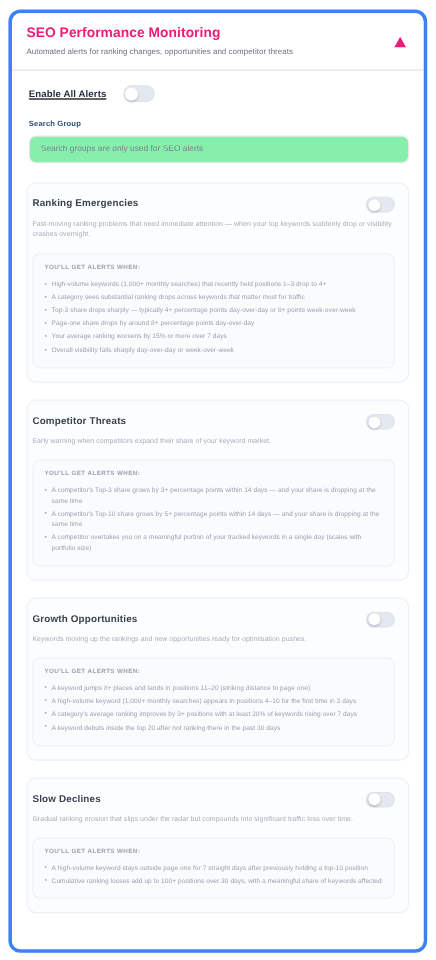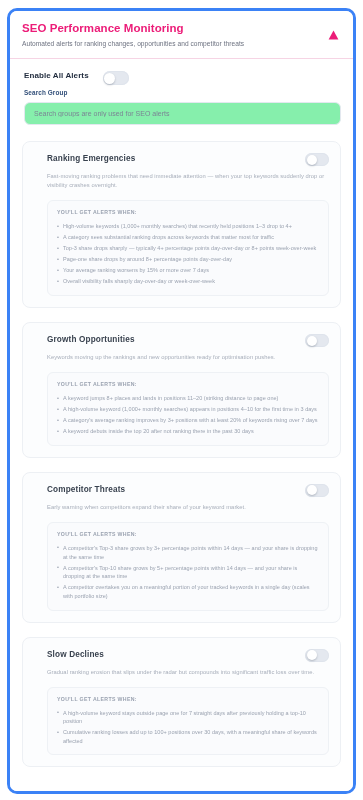--- a/index.html
+++ b/index.html
@@ -72,23 +72,25 @@
   .card-body {
     padding: 12px 12px 12px 12px;
     background: #ffffff;
     flex: 1 1 auto;
     overflow: hidden;
   }
 
   
   .master-row {
     display: flex;
+    align-items: center;
     gap: 14px;
     padding-left: 2px;
-    margin-bottom: 4px;
+    margin-bottom: 15px;
+    text-decoration: underline;
   }
   .master-label {
     font-size: 8px;
     font-weight: bold;
     color: #1f2a3c;
     letter-spacing: 0.1px;
   }
 
   
   .switch {
@@ -164,21 +166,21 @@
     color: #5b6475;
     outline: none;
   }
   .field-input::placeholder { color: #7b8494; }
 
   
   .cat {
     border: 1px solid #edf0f4;
     border-radius: 8px;
     background: #fcfdfe;
-    padding: 11px 11px 11px 24px;
+    padding: 11px 11px 11px 4px;
     margin-bottom: 14px;
   }
   .cat-head {
     display: flex;
     align-items: flex-start;
     justify-content: space-between;
     gap: 8px;
   }
   .cat-title {
     font-size: 8.2px;
@@ -278,57 +280,57 @@
             <li>Top-3 share drops sharply — typically 4+ percentage points day-over-day or 8+ points week-over-week</li>
             <li>Page-one share drops by around 8+ percentage points day-over-day</li>
             <li>Your average ranking worsens by 15% or more over 7 days</li>
             <li>Overall visibility falls sharply day-over-day or week-over-week</li>
           </ul>
         </div>
       </div>
 
       <div class="cat">
         <div class="cat-head">
+          <div class="cat-title">Competitor Threats</div>
+          <div class="switch sm">
+            <div class="knob"></div>
+          </div>
+        </div>
+        <div class="cat-desc">Early warning when competitors expand their share of your keyword market.</div>
+        <div class="cond-box">
+          <div class="cond-head">YOU'LL GET ALERTS WHEN:</div>
+          <ul class="cond-list">
+            <li>A competitor's Top-3 share grows by 3+ percentage points within 14 days — and your share is dropping at the same time</li>
+            <li>A competitor's Top-10 share grows by 5+ percentage points within 14 days — and your share is dropping at the same time</li>
+            <li>A competitor overtakes you on a meaningful portion of your tracked keywords in a single day (scales with portfolio size)</li>
+          </ul>
+        </div>
+      </div>
+
+      <div class="cat">
+        <div class="cat-head">
           <div class="cat-title">Growth Opportunities</div>
           <div class="switch sm">
             <div class="knob"></div>
           </div>
         </div>
         <div class="cat-desc">Keywords moving up the rankings and new opportunities ready for optimisation pushes.</div>
         <div class="cond-box">
           <div class="cond-head">YOU'LL GET ALERTS WHEN:</div>
           <ul class="cond-list">
             <li>A keyword jumps 8+ places and lands in positions 11–20 (striking distance to page one)</li>
             <li>A high-volume keyword (1,000+ monthly searches) appears in positions 4–10 for the first time in 3 days</li>
             <li>A category's average ranking improves by 3+ positions with at least 20% of keywords rising over 7 days</li>
             <li>A keyword debuts inside the top 20 after not ranking there in the past 30 days</li>
           </ul>
         </div>
       </div>
 
       <div class="cat">
         <div class="cat-head">
-          <div class="cat-title">Competitor Threats</div>
-          <div class="switch sm">
-            <div class="knob"></div>
-          </div>
-        </div>
-        <div class="cat-desc">Early warning when competitors expand their share of your keyword market.</div>
-        <div class="cond-box">
-          <div class="cond-head">YOU'LL GET ALERTS WHEN:</div>
-          <ul class="cond-list">
-            <li>A competitor's Top-3 share grows by 3+ percentage points within 14 days — and your share is dropping at the same time</li>
-            <li>A competitor's Top-10 share grows by 5+ percentage points within 14 days — and your share is dropping at the same time</li>
-            <li>A competitor overtakes you on a meaningful portion of your tracked keywords in a single day (scales with portfolio size)</li>
-          </ul>
-        </div>
-      </div>
-
-      <div class="cat">
-        <div class="cat-head">
           <div class="cat-title">Slow Declines</div>
           <div class="switch sm">
             <div class="knob"></div>
           </div>
         </div>
         <div class="cat-desc">Gradual ranking erosion that slips under the radar but compounds into significant traffic loss over time.</div>
         <div class="cond-box">
           <div class="cond-head">YOU'LL GET ALERTS WHEN:</div>
           <ul class="cond-list">
             <li>A high-volume keyword stays outside page one for 7 straight days after previously holding a top-10 position</li>

